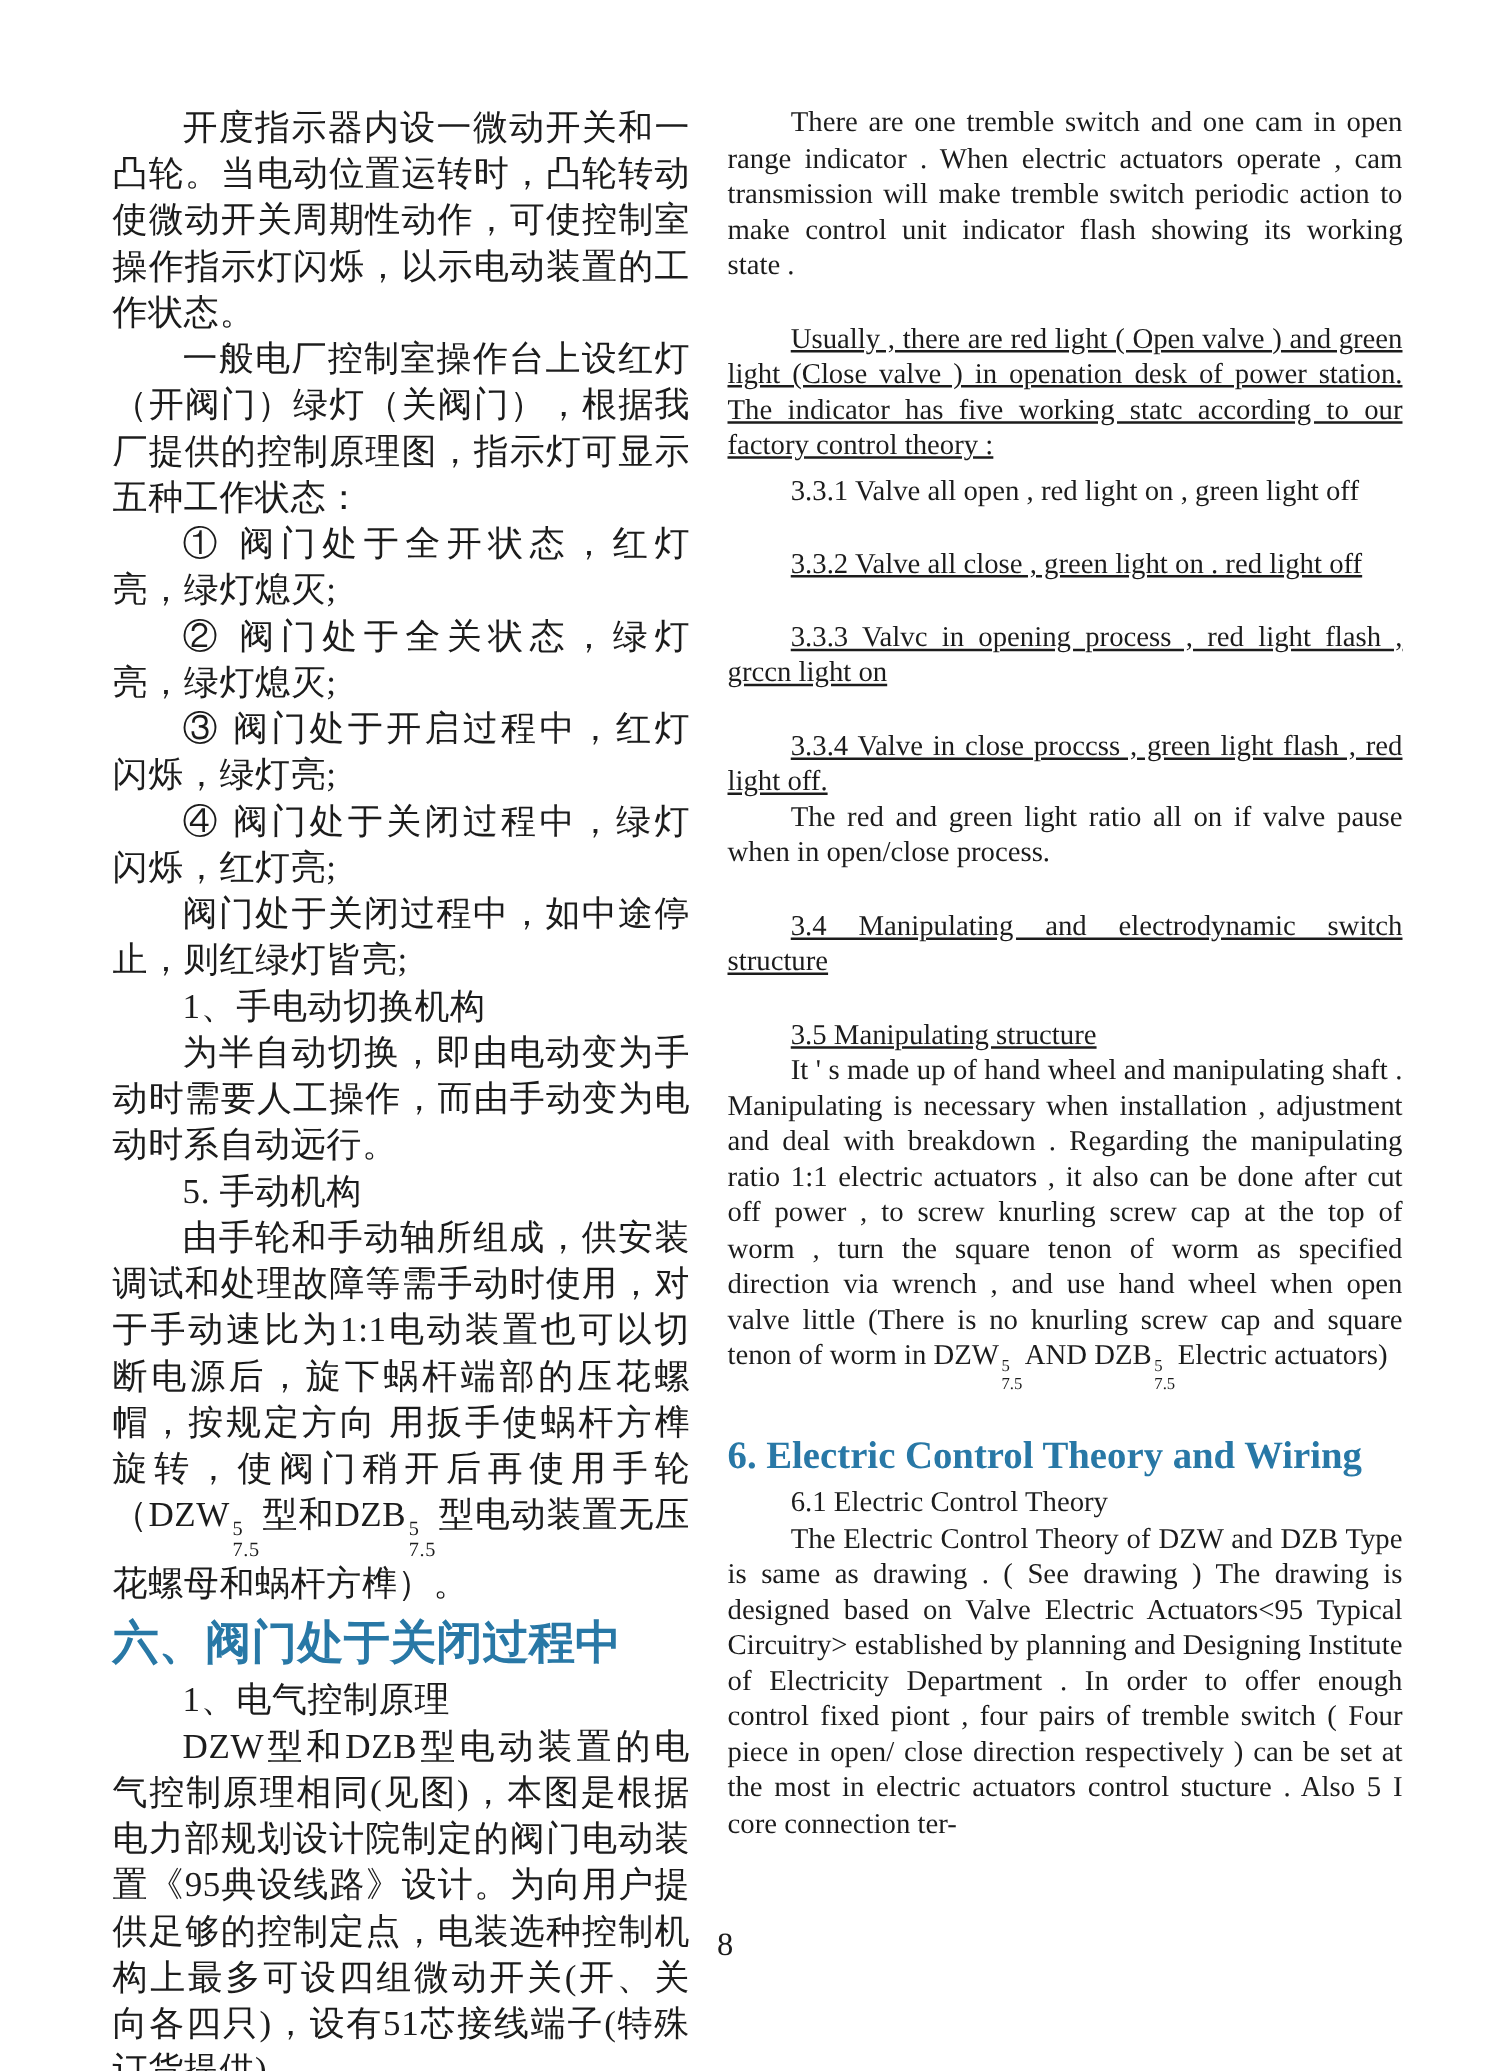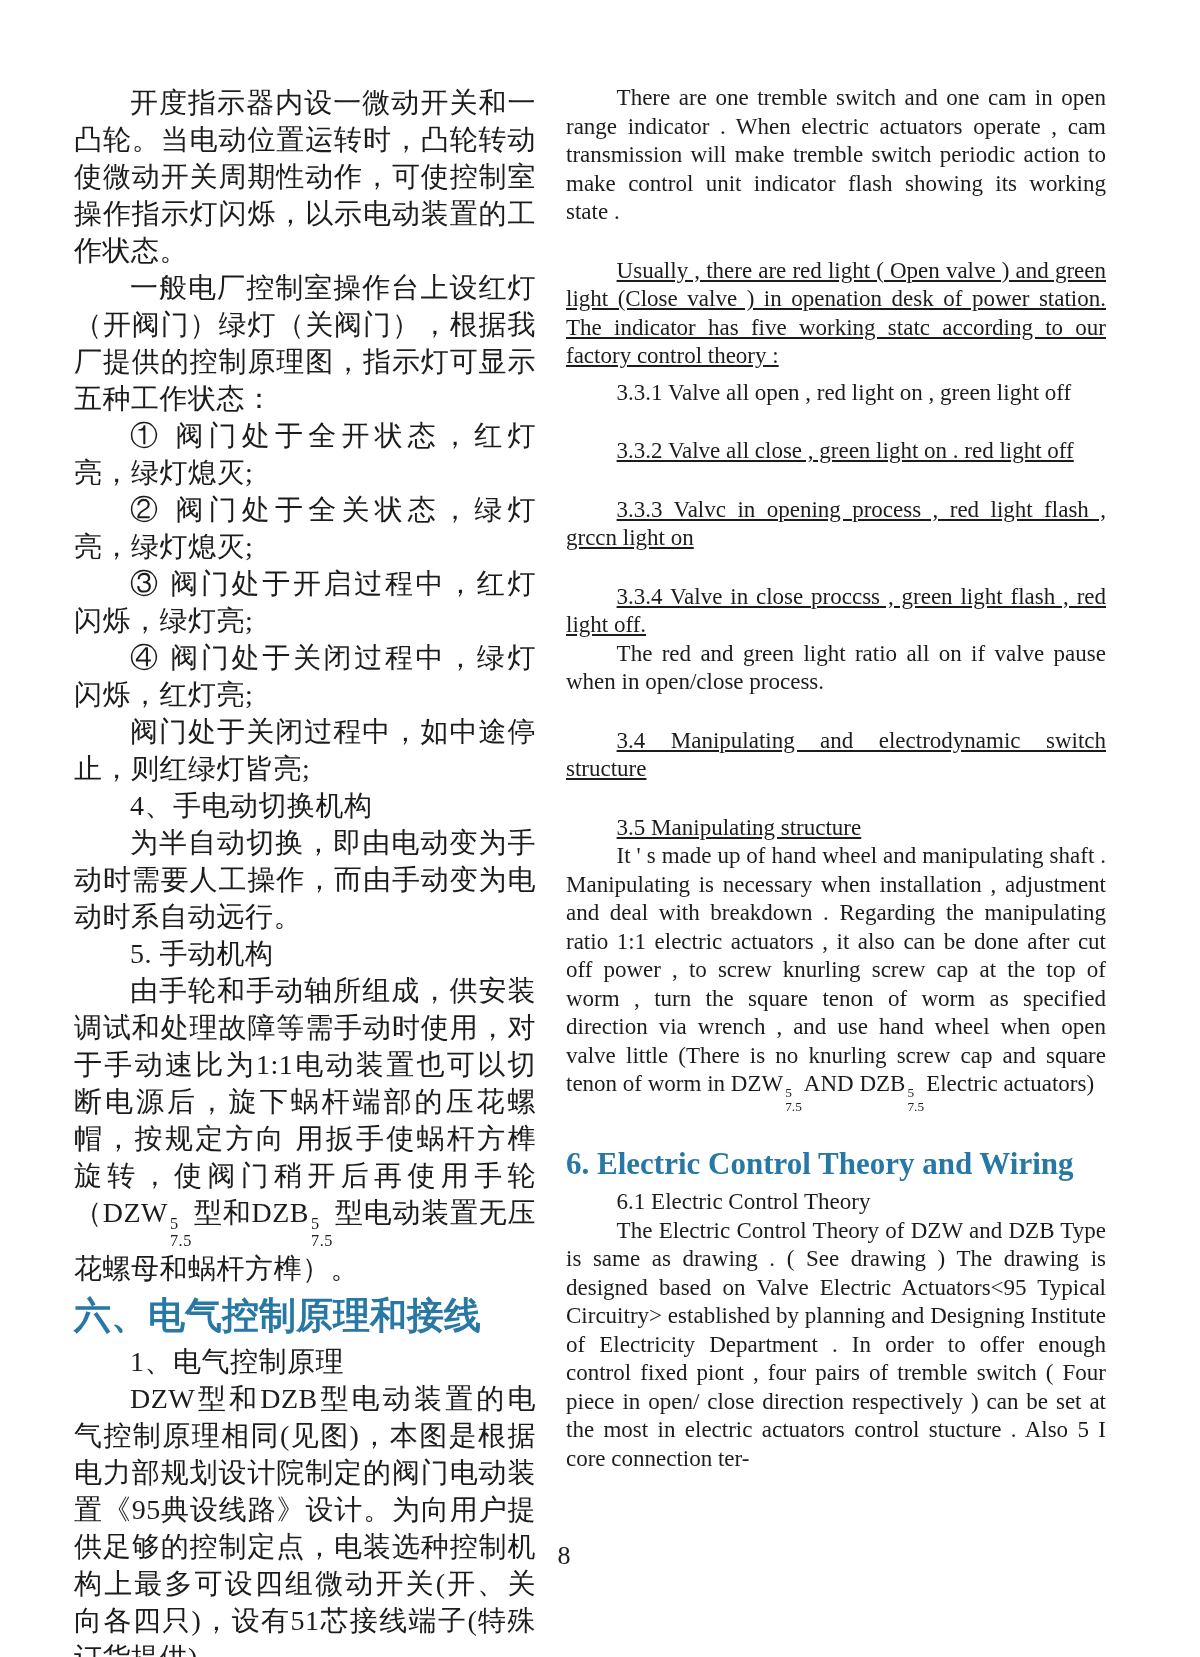--- a/index.html
+++ b/index.html
@@ -3,21 +3,21 @@
 <meta charset="utf-8">
 <style>
   html,body { margin:0; padding:0; background:#ffffff; }
   body {
     width:1200px; height:1657px;
     font-family:"Liberation Serif", serif;
     color:#1c1c1c;
     position:relative;
     overflow:hidden;
   }
-  .page { position:relative; width:952px; height:1657px; }
+  .page { position:relative; width:952px; height:1657px;margin-left:16px; }
   .columns { display:flex; padding:84px 0 0 74px; gap:30px; align-items:flex-start; }
   .col-left  { width:462px; flex:0 0 auto; }
   .col-right { width:540px; flex:0 0 auto; }
 
   
   .zh {
     font-size:28px; line-height:37px;
     margin:0; text-indent:2em; text-align:justify;
     letter-spacing:0.5px;
   }
@@ -62,31 +62,31 @@
   <div class="columns">
 
     <div class="col col-left">
       <p class="zh">开度指示器内设一微动开关和一凸轮。当电动位置运转时，凸轮转动使微动开关周期性动作，可使控制室操作指示灯闪烁，以示电动装置的工作状态。</p>
       <p class="zh">一般电厂控制室操作台上设红灯（开阀门）绿灯（关阀门），根据我厂提供的控制原理图，指示灯可显示五种工作状态：</p>
       <p class="zh">① 阀门处于全开状态，红灯亮，绿灯熄灭;</p>
       <p class="zh">② 阀门处于全关状态，绿灯亮，绿灯熄灭;</p>
       <p class="zh">③ 阀门处于开启过程中，红灯闪烁，绿灯亮;</p>
       <p class="zh">④ 阀门处于关闭过程中，绿灯闪烁，红灯亮;</p>
       <p class="zh">阀门处于关闭过程中，如中途停止，则红绿灯皆亮;</p>
-      <p class="zh">4、手电动切换机构</p>
+      <p class="zh">1、手电动切换机构</p>
       <p class="zh bold">为半自动切换，即由电动变为手动时需要人工操作，而由手动变为电动时系自动远行。</p>
       <p class="zh">5.  手动机构</p>
       <p class="zh bold"><span>由手轮和手动轴所组成，供安装调试和处理故障等需手动时使用，对于手动速比为1:1电动装置也可以切断电源后，旋下蜗杆端部的压花螺帽，按规定方向 用扳手使蜗杆方榫旋转，使阀门稍开后再使用手轮（DZW</span><span class="frac">
             <span class="top">5</span>
             <span class="bot">7.5</span>
           </span><span>型和DZB</span><span class="frac">
             <span class="top">5</span>
             <span class="bot">7.5</span>
           </span><span>型电动装置无压花螺母和蜗杆方榫）。</span></p>
-      <h2 class="zh-heading accent" style="color: rgb(40, 120, 166);">六、电气控制原理和接线</h2>
+      <h2 class="zh-heading accent" style="color: rgb(40, 120, 166);">六、阀门处于关闭过程中</h2>
       <p class="zh">1、电气控制原理</p>
       <p class="zh bold">DZW型和DZB型电动装置的电气控制原理相同(见图)，本图是根据电力部规划设计院制定的阀门电动装置《95典设线路》设计。为向用户提供足够的控制定点，电装选种控制机构上最多可设四组微动开关(开、关向各四只)，设有51芯接线端子(特殊订货提供)，</p>
     </div>
 
     <div class="col col-right">
       <p class="en">There are one tremble switch and one cam in open range indicator . When electric actuators operate , cam transmission will make tremble switch periodic action to make control unit indicator flash showing its working state .</p>
       <p class="en gap-full">Usually , there are red light ( Open valve ) and green light (Close valve ) in openation desk of power station. The indicator has five working statc according to our factory control theory :</p>
       <p class="en gap-sm">3.3.1 Valve all open , red light on , green light off</p>
       <p class="en gap-full">3.3.2 Valve all close , green light on . red light off</p>
       <p class="en gap-full">3.3.3  Valvc in opening process , red light flash , grccn light on</p>

